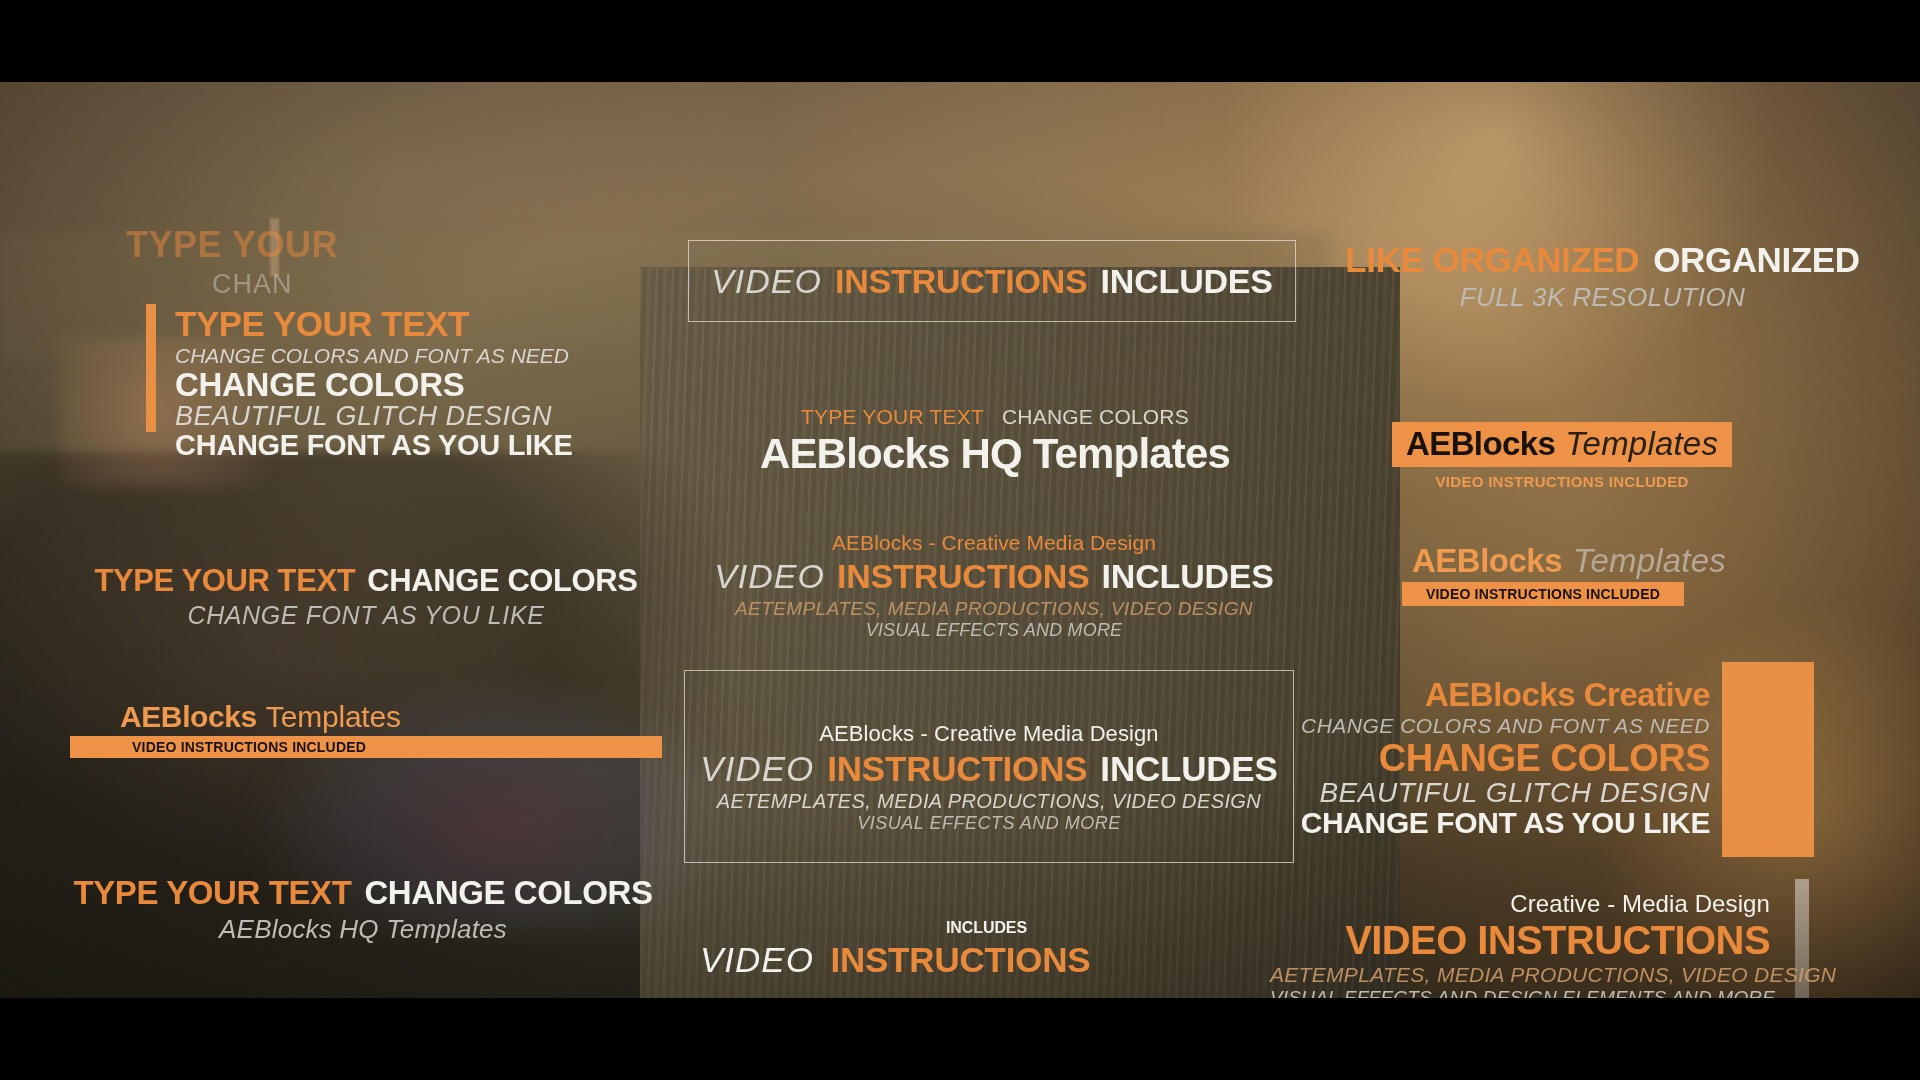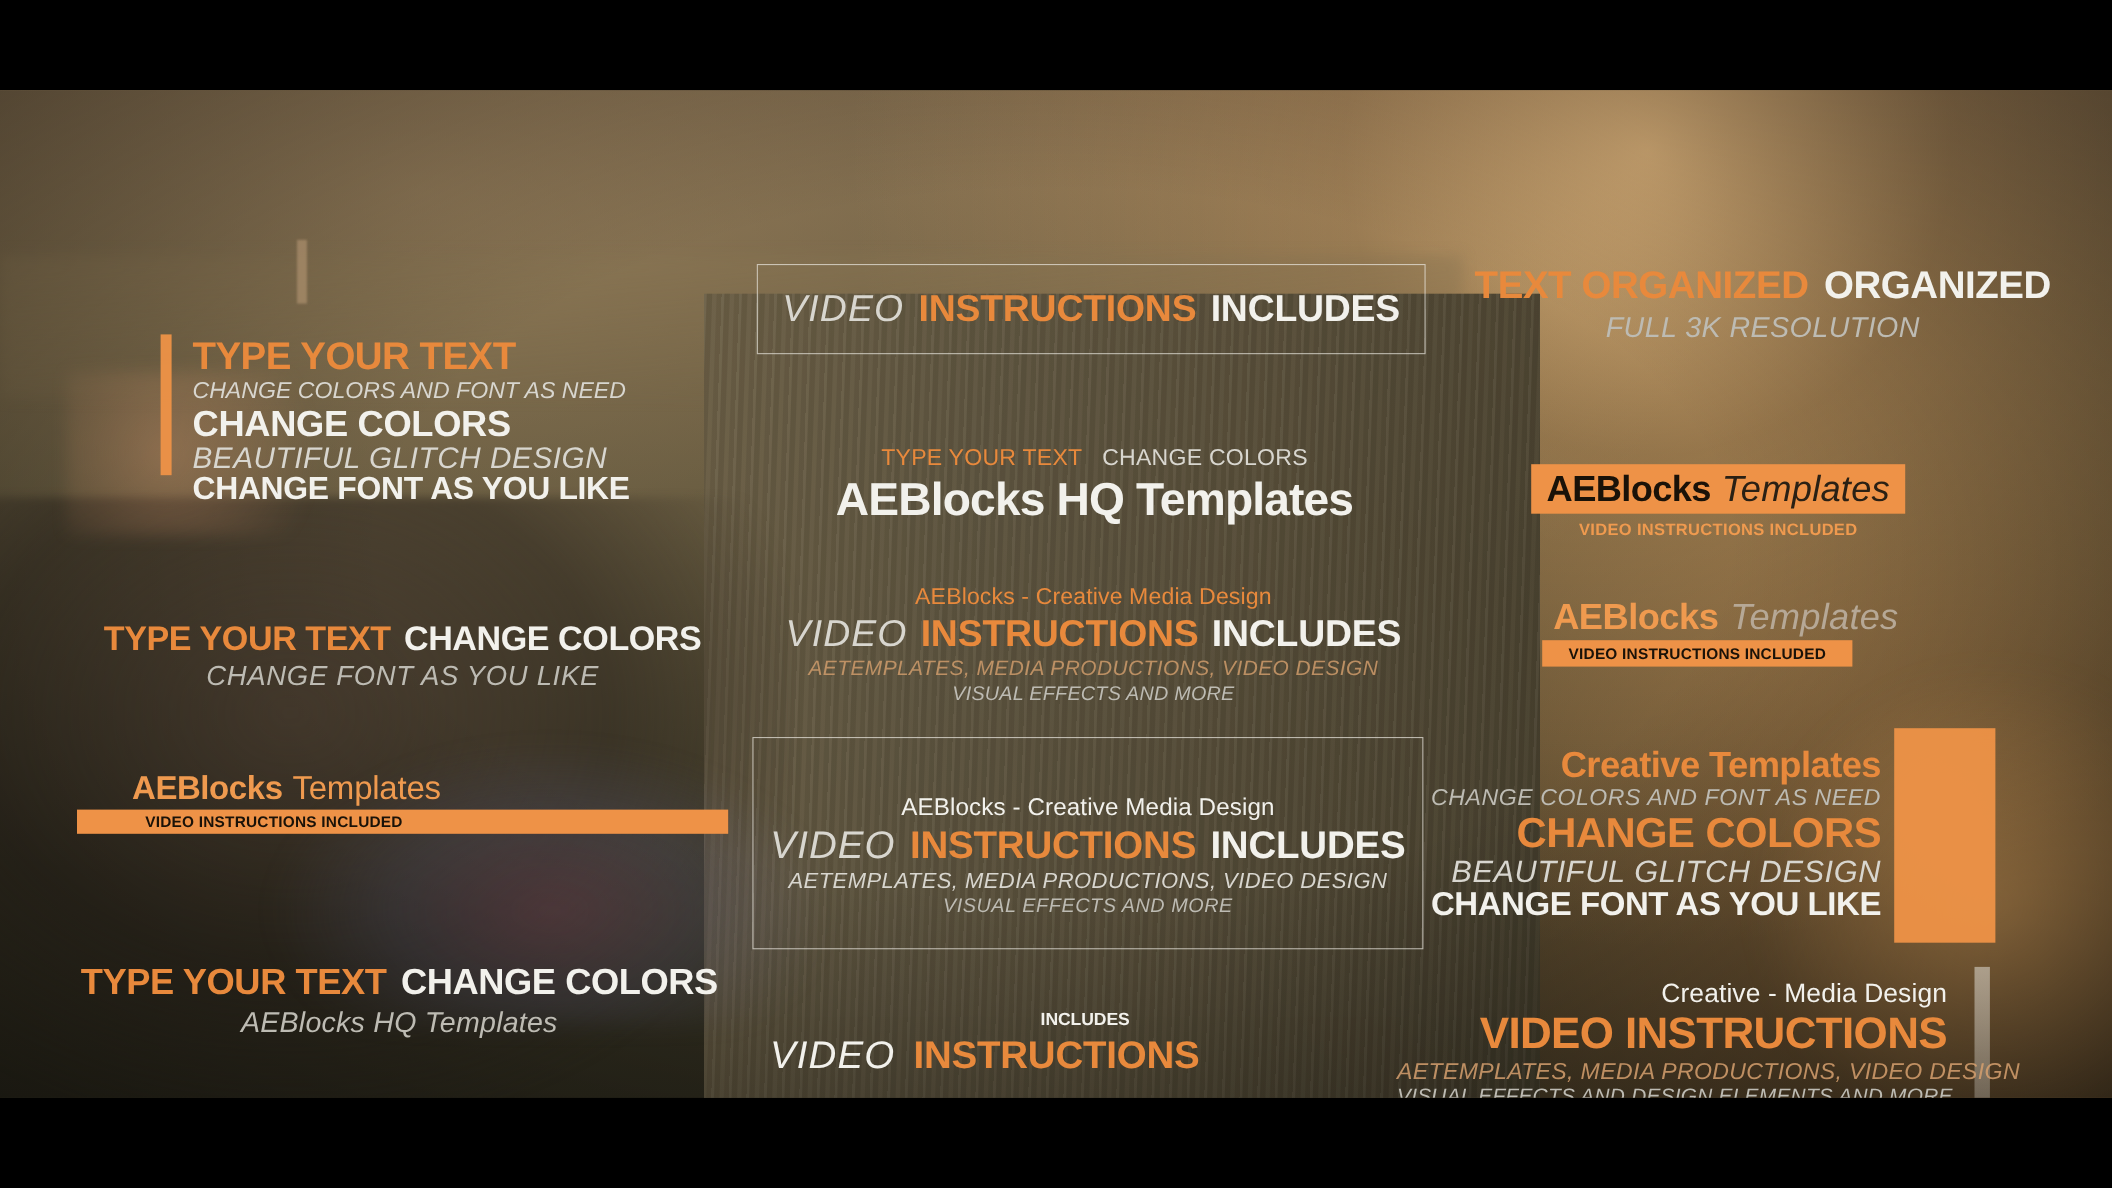--- a/index.html
+++ b/index.html
@@ -91,20 +91,24 @@
 
     <div id="stumptop"></div>
     <div id="stump"></div>
     <div id="rockL"></div>
     <div id="rainbow"></div>
     <div id="bokeh1"></div>
     <div id="glowR"></div>
     <div id="vign"></div>
 
     <div id="ghostbar"></div>
+    <div id="ghost" class="tb">
+      <div class="g1">TYPE YOUR</div>
+      <div class="g2">CHAN</div>
+    </div>
 
     <div class="tb" style="left:146px; top:222px; width:10px; height:128px;">
       <div style="width:100%;height:100%;background:#ee9247;opacity:0.95;"></div>
     </div>
     <div class="tb" style="left:175px; top:224px;">
       <div class="or bold" style="font-size:35px;letter-spacing:-0.5px;">TYPE YOUR TEXT</div>
       <div class="whd thin" style="font-size:21px;margin-top:4px;letter-spacing:0px;">CHANGE COLORS AND FONT AS NEED</div>
       <div class="wh bold" style="font-size:33px;margin-top:2px;letter-spacing:-0.3px;">CHANGE COLORS</div>
       <div class="whd thin" style="font-size:27px;margin-top:2px;">BEAUTIFUL GLITCH DESIGN</div>
       <div class="wh bold" style="font-size:29px;margin-top:1px;letter-spacing:-0.3px;">CHANGE FONT AS YOU LIKE</div>
@@ -179,21 +183,21 @@
     <div class="tb" style="left:700px; top:860px; width:400px;">
       <div style="position:relative;">
         <span class="wh thin" style="font-size:35px;letter-spacing:1px;">VIDEO</span>
         <span class="or bold" style="font-size:35px;letter-spacing:-0.2px;margin-left:12px;">INSTRUCTIONS</span>
         <span class="wh bold" style="position:absolute; left:246px; top:-22px; font-size:16px; letter-spacing:-0.1px;">INCLUDES</span>
       </div>
     </div>
 
     <div class="tb" style="left:1345px; top:160px; width:515px; text-align:center;">
       <div class="row" style="justify-content:center;gap:14px;">
-        <span class="or bold" style="font-size:35px;letter-spacing:-0.4px;">TEXT ORGANIZED</span>
+        <span class="or bold" style="font-size:35px;letter-spacing:-0.4px;">LIKE ORGANIZED</span>
         <span class="wh bold" style="font-size:35px;letter-spacing:-0.4px;">ORGANIZED</span>
       </div>
       <div class="gy thin" style="font-size:26px;margin-top:7px;letter-spacing:0.4px;">FULL 3K RESOLUTION</div>
     </div>
 
     <div class="tb" style="left:1392px; top:340px;">
       <div class="orangebar" style="padding:5px 14px 7px 14px; display:inline-flex; align-items:baseline; gap:10px;">
         <span class="bk bold" style="font-size:33px;letter-spacing:-0.6px;">AEBlocks</span>
         <span class="thin" style="font-size:33px;color:#2a2014;letter-spacing:0.2px;">Templates</span>
       </div>
@@ -207,21 +211,21 @@
       </div>
       <div class="orangebar" style="width:282px;height:24px;margin-top:5px;display:flex;align-items:center;justify-content:center;">
         <span class="bk bold" style="font-size:14px;letter-spacing:0.2px;">VIDEO INSTRUCTIONS INCLUDED</span>
       </div>
     </div>
 
     <div class="tb" style="left:1722px; top:580px; width:92px; height:195px;">
       <div style="width:100%;height:100%;background:#ee9247;opacity:0.95;"></div>
     </div>
     <div class="tb" style="left:1270px; top:596px; width:440px; text-align:right;">
-      <div class="or bold" style="font-size:33px;letter-spacing:-0.5px;">Creative Templates</div>
+      <div class="or bold" style="font-size:33px;letter-spacing:-0.5px;">AEBlocks Creative</div>
       <div class="gy thin" style="font-size:21px;margin-top:4px;">CHANGE COLORS AND FONT AS NEED</div>
       <div class="or bold" style="font-size:38px;margin-top:3px;letter-spacing:-0.5px;">CHANGE COLORS</div>
       <div class="whd thin" style="font-size:28px;margin-top:2px;">BEAUTIFUL GLITCH DESIGN</div>
       <div class="wh bold" style="font-size:30px;margin-top:1px;letter-spacing:-0.4px;">CHANGE FONT AS YOU LIKE</div>
     </div>
 
     <div class="tb" style="left:1795px; top:797px; width:14px; height:145px;
                 background:linear-gradient(180deg, rgba(225,222,214,0.55), rgba(225,222,214,0.25));"></div>
     <div class="tb" style="left:1270px; top:810px; width:500px; text-align:right;">
       <div class="wh reg" style="font-size:24px;letter-spacing:0.1px;">Creative - Media Design</div>

